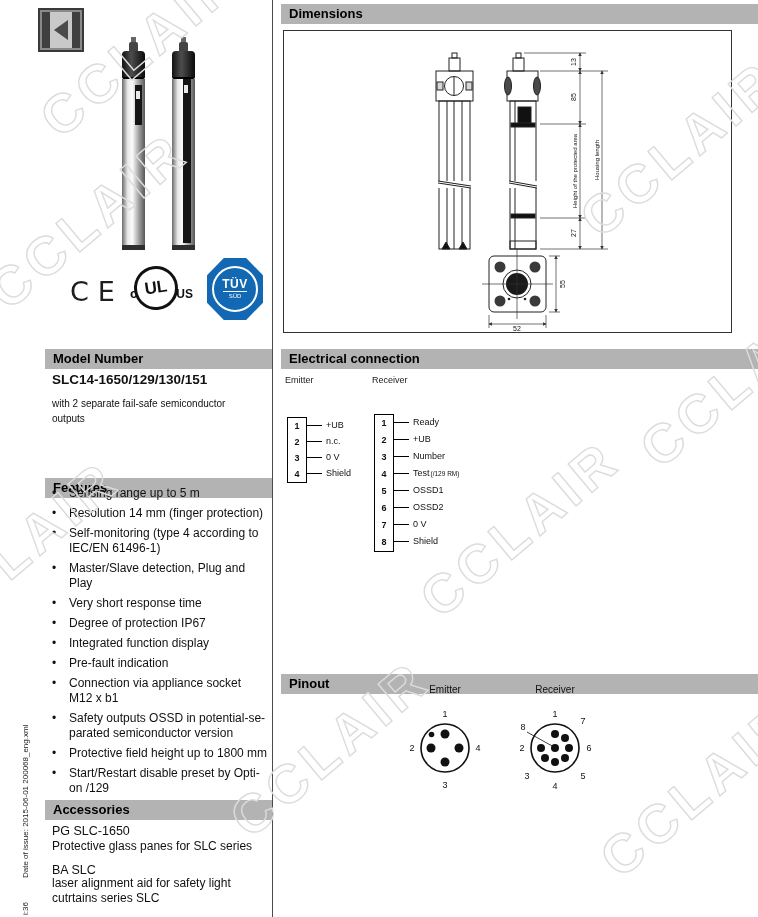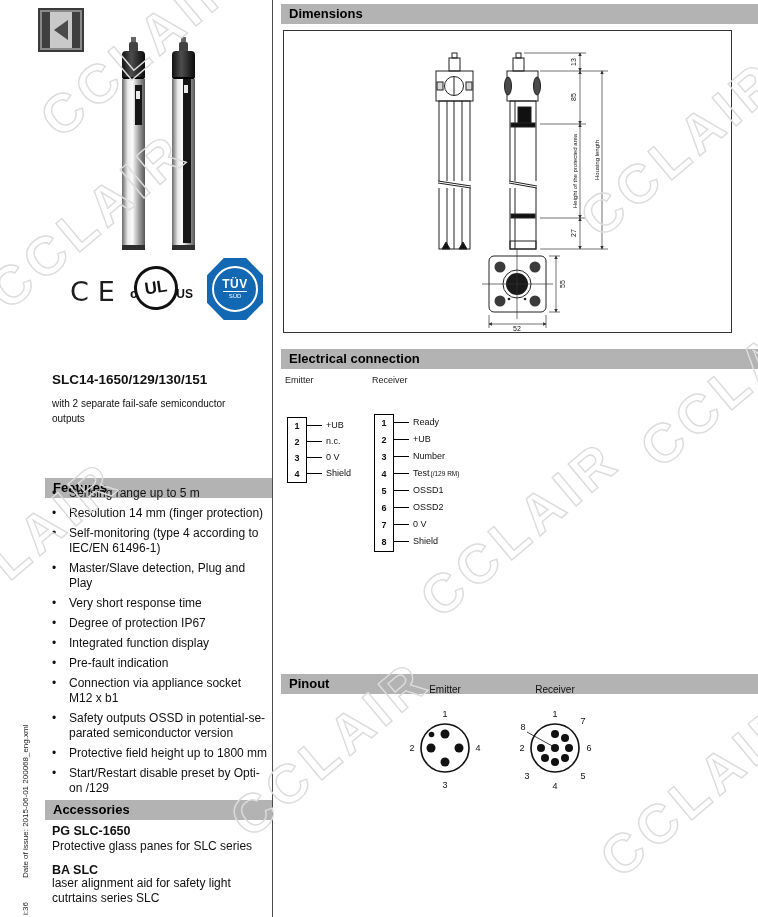--- a/index.html
+++ b/index.html
@@ -46,21 +46,21 @@
   .tuv-ring .t1{font-weight:bold;font-size:12px;line-height:12px;letter-spacing:0.5px;}
   .tuv-ring .sep{width:24px;height:1px;background:#fff;margin:1px 0;}
   .tuv-ring .t2{font-size:6px;line-height:7px;}
   
   .model{position:absolute;left:52px;top:372px;font-weight:bold;font-size:13.5px;}
   .model-desc{position:absolute;left:52px;top:396px;font-size:10px;line-height:15px;white-space:pre-line;}
   .features{position:absolute;left:52px;top:486px;width:222px;}
   .feat{display:flex;margin-bottom:5px;font-size:12px;line-height:15px;}
   .feat .dot{flex:0 0 17px;}
   .feat .txt{white-space:pre-line;}
-  .acc-name{position:absolute;left:52px;font-weight:bold;font-size:12.5px;}
+  .acc-name{position:absolute;left:52px;font-weight:normal;font-size:12.5px;}
   .acc-desc{position:absolute;left:52px;font-size:12px;line-height:14.5px;white-space:pre-line;}
   
   .dimbox{position:absolute;left:283px;top:30px;width:447px;height:301px;border:1px solid #333;}
   .dims-svg{position:absolute;left:0;top:0;}
   
   .small-label{position:absolute;font-size:9px;color:#222;}
   .connector{position:absolute;display:flex;align-items:flex-start;}
   .numcol{border:1px solid #000;width:18px;display:flex;flex-direction:column;}
   .numcol span{text-align:center;font-size:9px;font-weight:bold;}
   .rows{display:flex;flex-direction:column;}
@@ -131,20 +131,21 @@
     <span class="ul-us">US</span>
   </div>
   <div class="tuv">
     <div class="tuv-ring">
       <span class="t1">TÜV</span>
       <span class="sep"></span>
       <span class="t2">SÜD</span>
     </div>
   </div>
 
+  <div class="bar bar-left" style="top:349px;">Model Number</div>
   <div class="model">SLC14-1650/129/130/151</div>
   <div class="model-desc">with 2 separate fail-safe semiconductor
 outputs</div>
 
   <div class="bar bar-left" style="top:478px;">Features</div>
   <div class="features">
     <div class="feat">
         <span class="dot">•</span>
         <span class="txt">Sensing range up to 5 m</span>
       </div>

